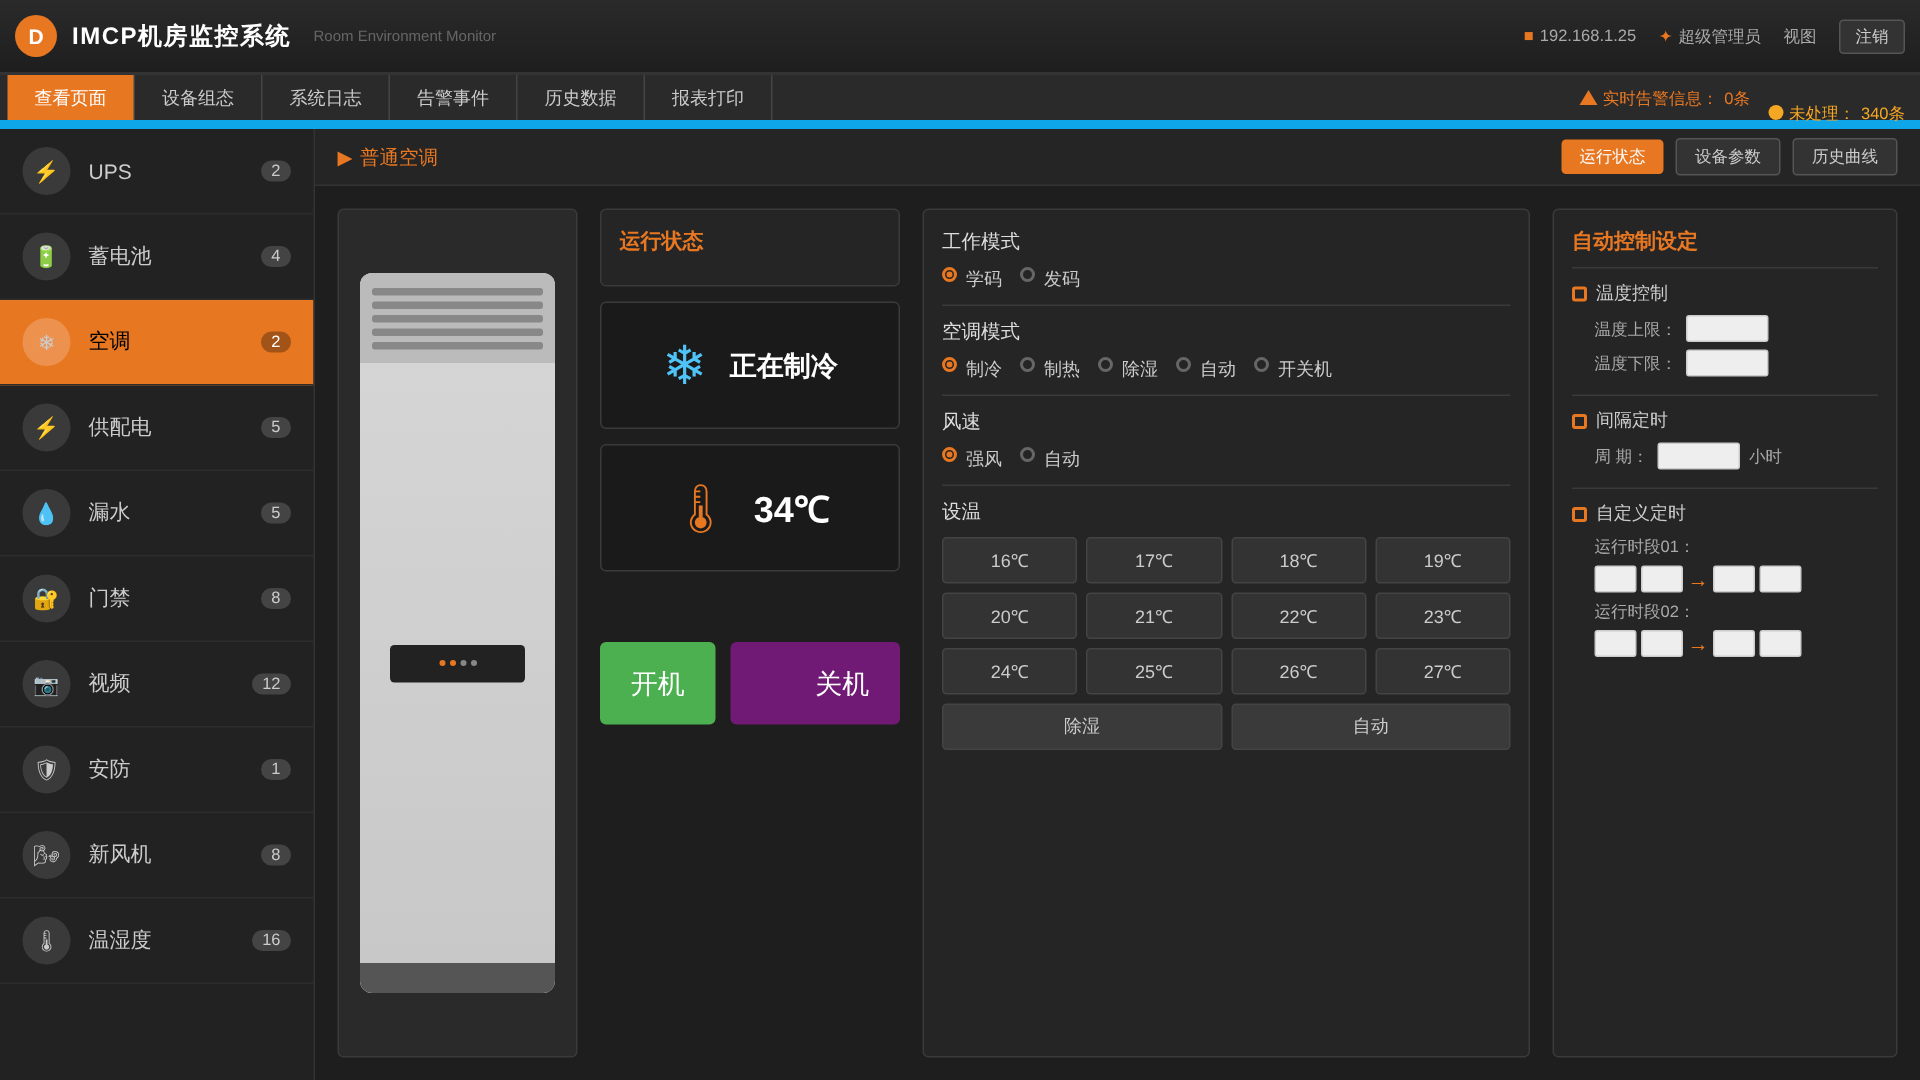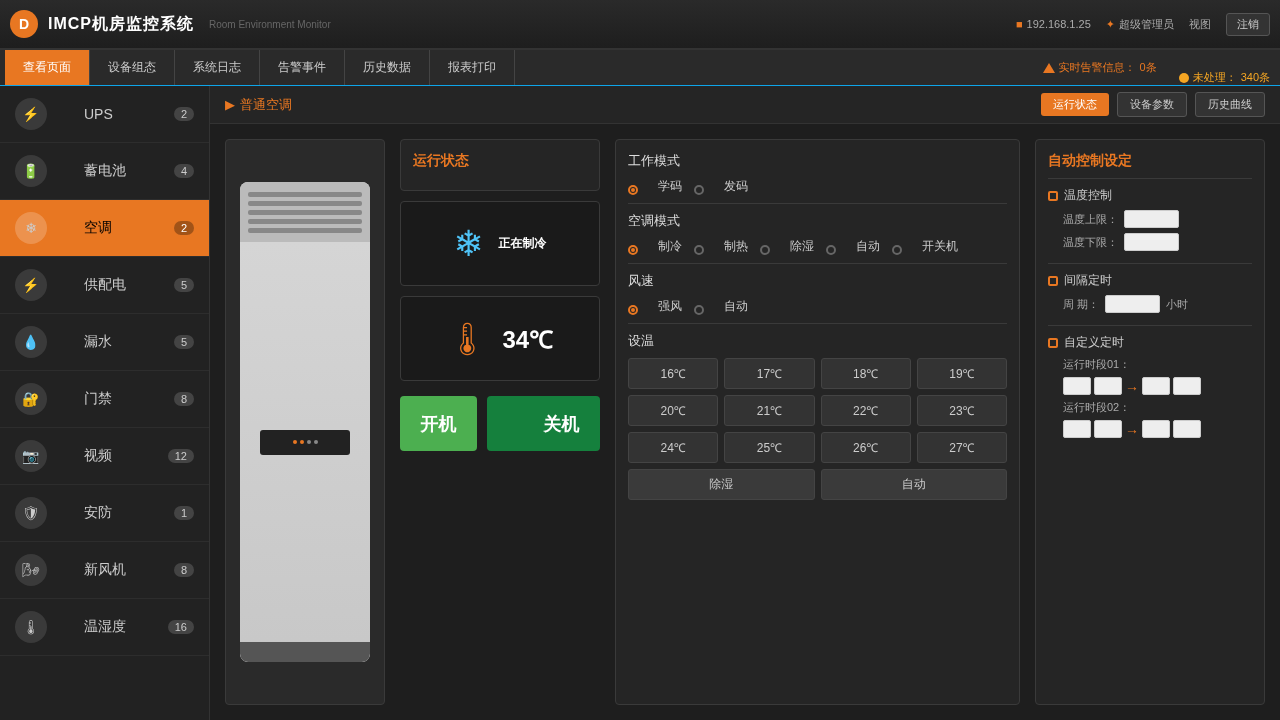--- a/index.html
+++ b/index.html
@@ -66,21 +66,21 @@
       padding: 3px 10px;
       border-radius: 3px;
       cursor: pointer;
       font-size: 11px;
     }
 
     
     #navbar {
       height: 36px;
       background: #2a2a2a;
-      border-bottom: 1px solid #0ea5e9;
+      border-bottom: 6px solid #0ea5e9;
       display: flex;
       align-items: stretch;
       padding-left: 5px;
     }
     .nav-tab {
       padding: 0 18px;
       display: flex;
       align-items: center;
       color: #ccc;
       cursor: pointer;
@@ -89,21 +89,21 @@
     }
     .nav-tab.active {
       background: #e87722;
       color: #fff;
     }
     #navbar-right {
       margin-left: auto;
       display: flex;
       align-items: center;
       padding-right: 10px;
-      gap: 22px;
+      gap: 12px;
       font-size: 11px;
       color: #ccc;
     }
     .alert-badge {
       color: #e87722;
       display: flex;
       align-items: center;
       gap: 4px;
     }
     .alert-badge .triangle {
@@ -165,21 +165,20 @@
       font-size: 14px;
       flex-shrink: 0;
     }
     .sidebar-item.active .sidebar-icon {
       background: rgba(255,255,255,0.2);
     }
     .sidebar-label {
       font-size: 14px;
       color: #ccc;
       flex: 1;
-      margin-left: 25px;
     }
     .sidebar-count {
       background: #444;
       color: #ccc;
       border-radius: 10px;
       padding: 1px 7px;
       font-size: 11px;
       min-width: 20px;
       text-align: center;
     }
@@ -342,21 +341,21 @@
       align-items: center;
       justify-content: center;
       gap: 15px;
       height: 85px;
     }
     .snowflake {
       font-size: 36px;
       color: #4fc3f7;
     }
     #cooling-text {
-      font-size: 12px;
+      font-size: 18px;
       color: #fff;
       font-weight: bold;
       text-align: center;
     }
     #temp-status-box {
       background: #1a1a1a;
       border: 1px solid #3a3a3a;
       border-radius: 4px;
       padding: 20px;
       display: flex;
@@ -378,29 +377,30 @@
       display: flex;
       gap: 10px;
       margin-top: 5px;
     }
     .power-btn {
       flex: 1;
       height: 55px;
       border: none;
       border-radius: 4px;
       font-size: 18px;
-      font-weight: bold;
+      font-weight: normal;
       color: #fff;
       cursor: pointer;
+      margin-top: 32px;
     }
     .power-btn.on {
       background: #4caf50;
     }
     .power-btn.off {
-      background: #15803d;
+      background: #701a75;
       padding-left: 36px;
     }
 
     
     #remote-panel {
       flex: 1;
       background: #252525;
       border: 1px solid #3a3a3a;
       border-radius: 4px;
       padding: 12px;
@@ -411,22 +411,22 @@
       margin-bottom: 8px;
       font-weight: normal;
     }
     .radio-group {
       display: flex;
       align-items: center;
       gap: 12px;
     }
     .radio-item {
       display: flex;
-      align-items: flex-end;
-      gap: 20px;
+      align-items: flex-start;
+      gap: 6px;
       font-size: 12px;
       color: #ccc;
     }
     .radio-dot {
       width: 10px;
       height: 10px;
       border-radius: 50%;
       border: 2px solid #666;
       display: flex;
       align-items: center;

